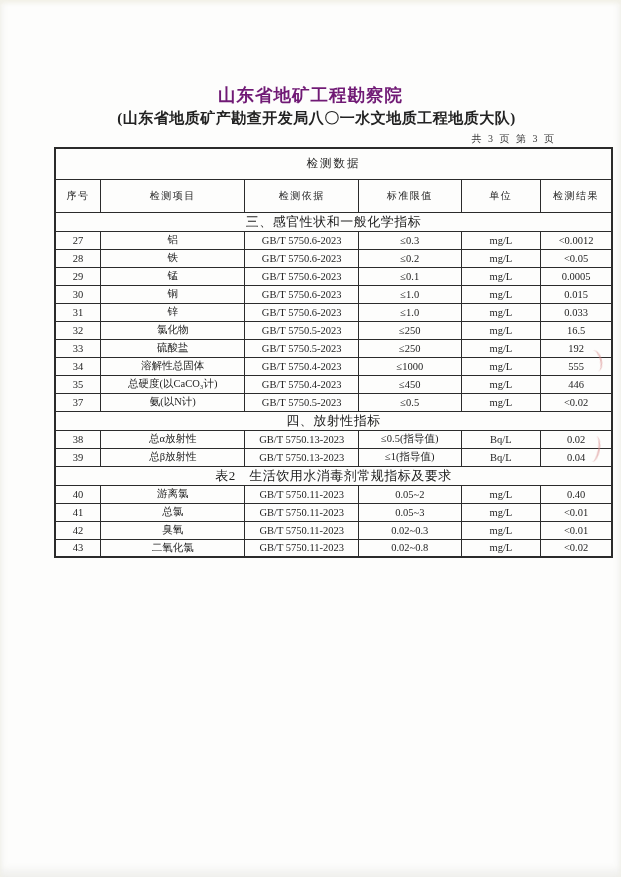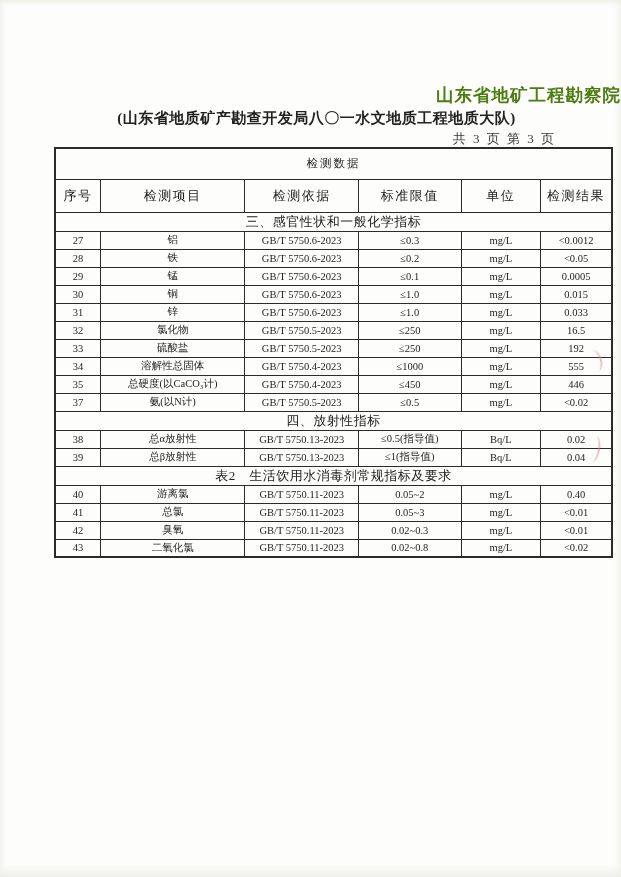--- a/index.html
+++ b/index.html
@@ -13,29 +13,29 @@
     overflow: hidden;
   }
   .scan-page {
     position: absolute; inset: 0;
     background: #fdfdfc;
     box-shadow: inset 0 3px 4px rgba(240,238,228,.9), inset 0 -6px 8px rgba(225,225,222,.5);
   }
   .doc-header { padding-top: 83px; text-align: center; }
   .doc-title {
     font-size: 17.5px; font-weight: bold; line-height: 24px;
-    letter-spacing: 1px; color: #4d7c0f; text-align: right;
+    letter-spacing: 1px; color: #701a75;
   }
   .doc-subtitle {
     font-size: 15px; font-weight: bold; line-height: 23px;
     letter-spacing: .5px; color: #222; padding-left: 12px;
   }
   .page-info {
     width: 556px; text-align: right;
-    font-size: 13px; color: #3a3a3a;
+    font-size: 10px; color: #3a3a3a;
     line-height: 12px; margin-top: 3px;
     letter-spacing: 2px;
     padding-left: 12px;
   }
   .report-table {
     margin: 2px 0 0 54px;
     width: 559px;
     border-collapse: collapse;
     border: 2px solid #2b2b2b;
     table-layout: fixed;
@@ -46,21 +46,21 @@
     font-weight: normal;
     padding: 0 2px;
     font-size: 10.5px;
     color: #1d1d1d;
     overflow: hidden; white-space: nowrap;
   }
   tr.title-row td {
     height: 31px; font-size: 11.5px; letter-spacing: 2px;
   }
   tr.header-row th {
-    height: 33px; font-size: 13px; letter-spacing: 1.5px;
+    height: 33px; font-size: 10px; letter-spacing: 1.5px;
   }
   tr.section-row td {
     height: 19px; font-size: 13px; letter-spacing: .5px;
   }
   tr.data-row td { height: 18px; }
   
   .stamp-frag {
     position: absolute;
     border-radius: 50%;
     filter: blur(.7px);

